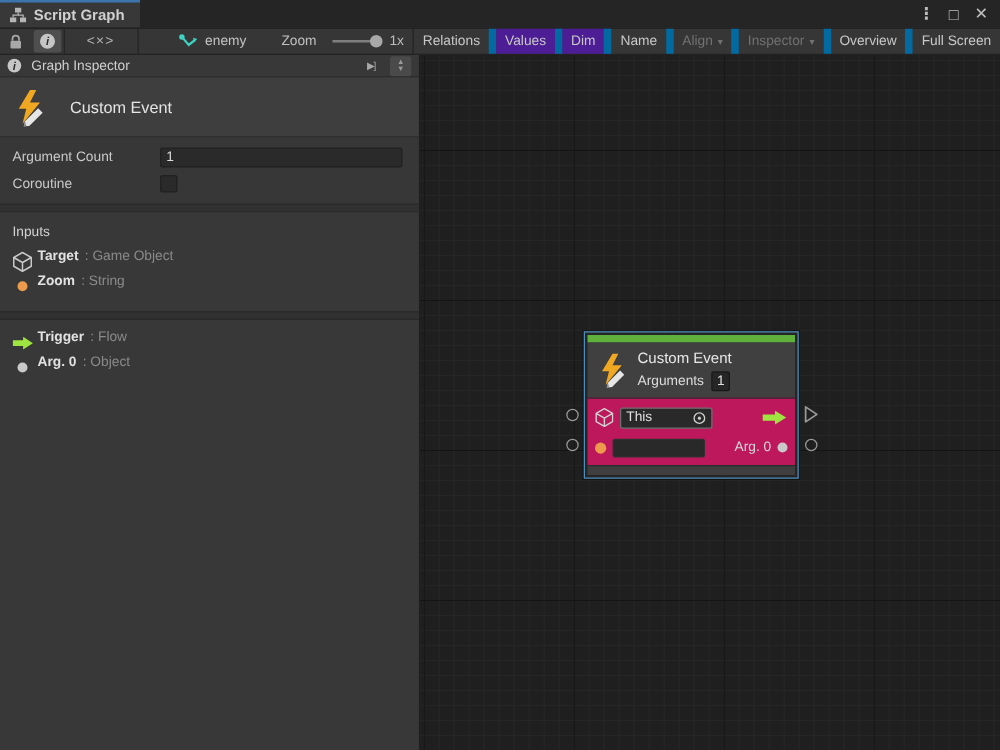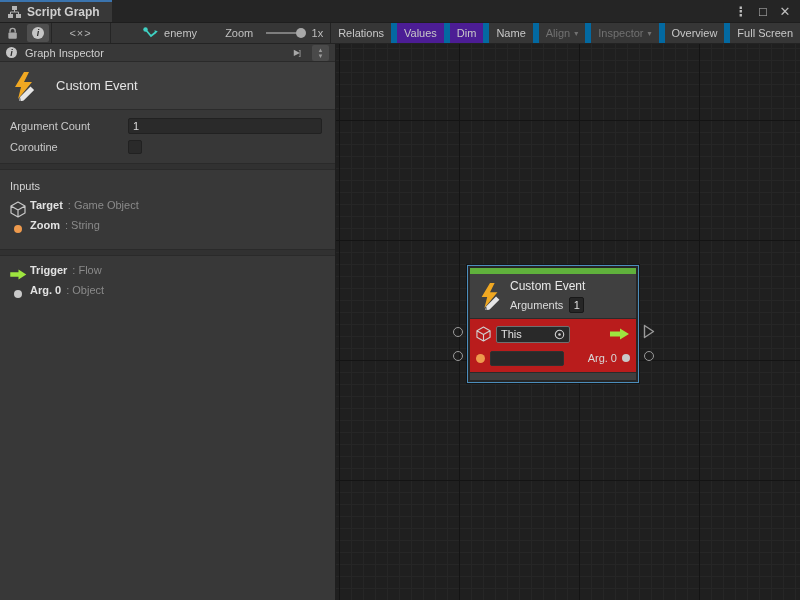--- a/index.html
+++ b/index.html
@@ -82,21 +82,21 @@
 
   
   .node { position:absolute; left:131px; top:221px; width:172px; border:1px solid #4c8dbb;
     background:#262626; padding:2px; box-shadow:0 0 0 1px rgba(10,10,10,.55); font-size:11px; }
   .node-green-bar { height:6px; background:#60b13c; }
   .node-header { background:#404040; display:flex; align-items:center; gap:7px; padding:5px 7px; }
   .node-title { color:#e8e8e8; font-size:12px; line-height:15px; }
   .node-args-row { display:flex; align-items:center; gap:6px; margin-top:3px; color:#dcdcdc; }
   .mini-box { min-width:15px; height:16px; background:#262626; border:1px solid #181818; border-radius:2px;
     display:flex; align-items:center; justify-content:center; padding:0 3px; color:#e0e0e0; }
-  .node-body { background:#b91c1c; border-top:1px solid #2b2b2b; padding:5px 6px 4px 6px; }
+  .node-body { background:#be185d; border-top:1px solid #2b2b2b; padding:5px 6px 4px 6px; }
   .node-row { display:flex; align-items:center; height:20px; gap:5px; margin-bottom:4px; }
   .node-row:last-child { margin-bottom:0; }
   .this-dropdown { width:74px; height:17px; background:#292929; border:1px solid #6f6f6f; border-radius:2px;
     display:flex; align-items:center; padding:0 4px; color:#e0e0e0; }
   .this-dropdown .spacer { flex:1; }
   .empty-field { width:74px; height:15px; background:#292929; border:1px solid #303030; border-radius:2px; }
   .row-spacer { flex:1; }
   .arg-label { color:#d8d8d8; }
   .node-footer { height:8px; background:#3f3f3f; border-top:1px solid #2b2b2b; }
 

